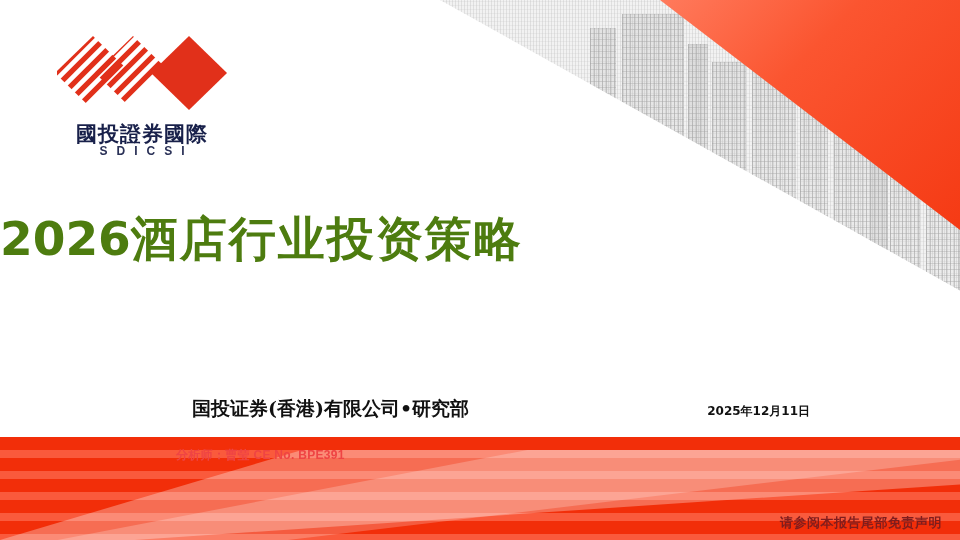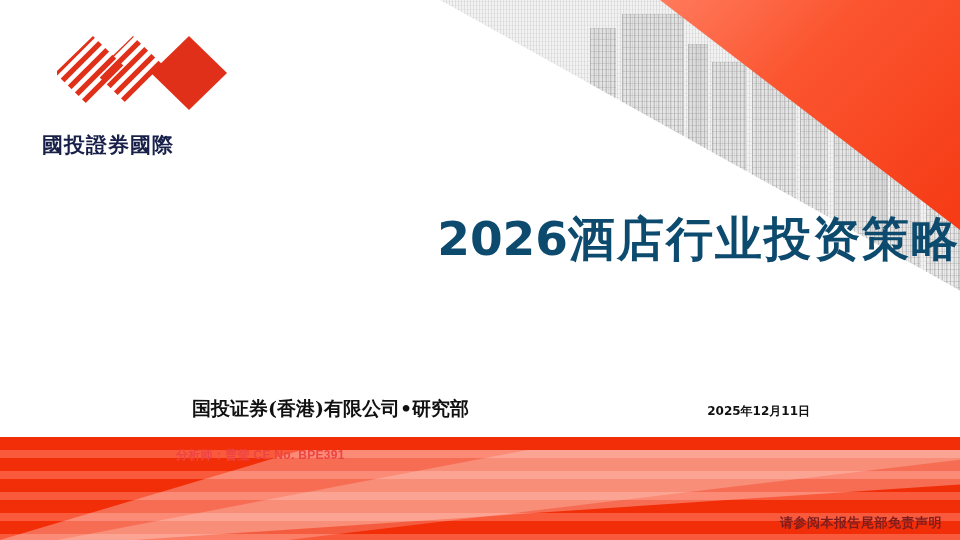--- a/index.html
+++ b/index.html
@@ -100,22 +100,22 @@
     width: 200px;
   }
   .logo-mark {
     position: relative;
     width: 170px;
     height: 78px;
     margin: 0 auto;
   }
   .logo-mark svg { display: block; }
   .logo-word {
-    margin-top: 22px;
-    text-align: left;
+    margin-top: 11px;
+    text-align: center;
     font-family: "DejaVu Sans", "Liberation Sans", sans-serif;
     font-size: 21px;
     font-weight: 700;
     letter-spacing: 1px;
     color: #18204a;
     line-height: 1.1;
     white-space: nowrap;
   }
   .logo-sub {
     text-align: center;
@@ -125,24 +125,24 @@
     letter-spacing: 9px;
     color: #2a3157;
     margin-top: -2px;
     padding-left: 9px;
   }
 
   
   .title {
     position: absolute;
     left: 0;
-    right: 0;
+    right: 8px;
     top: 208px;
-    text-align: right;
-    color: #0c4a6e;
+    text-align: left;
+    color: #4d7c0f;
     font-family: "DejaVu Serif", "Liberation Serif", serif;
     font-size: 47px;
     font-weight: 700;
     letter-spacing: 2px;
     white-space: nowrap;
   }
   .title .year {
     font-family: "DejaVu Sans", "Liberation Sans", sans-serif;
     font-weight: 700;
     letter-spacing: 0px;
@@ -290,20 +290,21 @@
             <line x1="18" y1="72" x2="128" y2="-38"></line>
             <line x1="18" y1="86" x2="138" y2="-34"></line>
             <line x1="18" y1="100" x2="148" y2="-30"></line>
             <line x1="18" y1="114" x2="158" y2="-26"></line>
           </g>
         </g>
         <path d="M94 39 L132 2 L170 39 L132 76 Z" fill="#e1301a"></path>
       </svg>
     </div>
     <div class="logo-word">國投證券國際</div>
+    <div class="logo-sub">SDICSI</div>
   </div>
 
   <div class="title"><span class="year">2026</span><span>酒店行业投资策略</span></div>
 
   <div class="byline">
     <div class="company">国投证券(香港)有限公司•研究部</div>
     <div class="date">2025年12月11日</div>
   </div>
 
   <div class="band">

